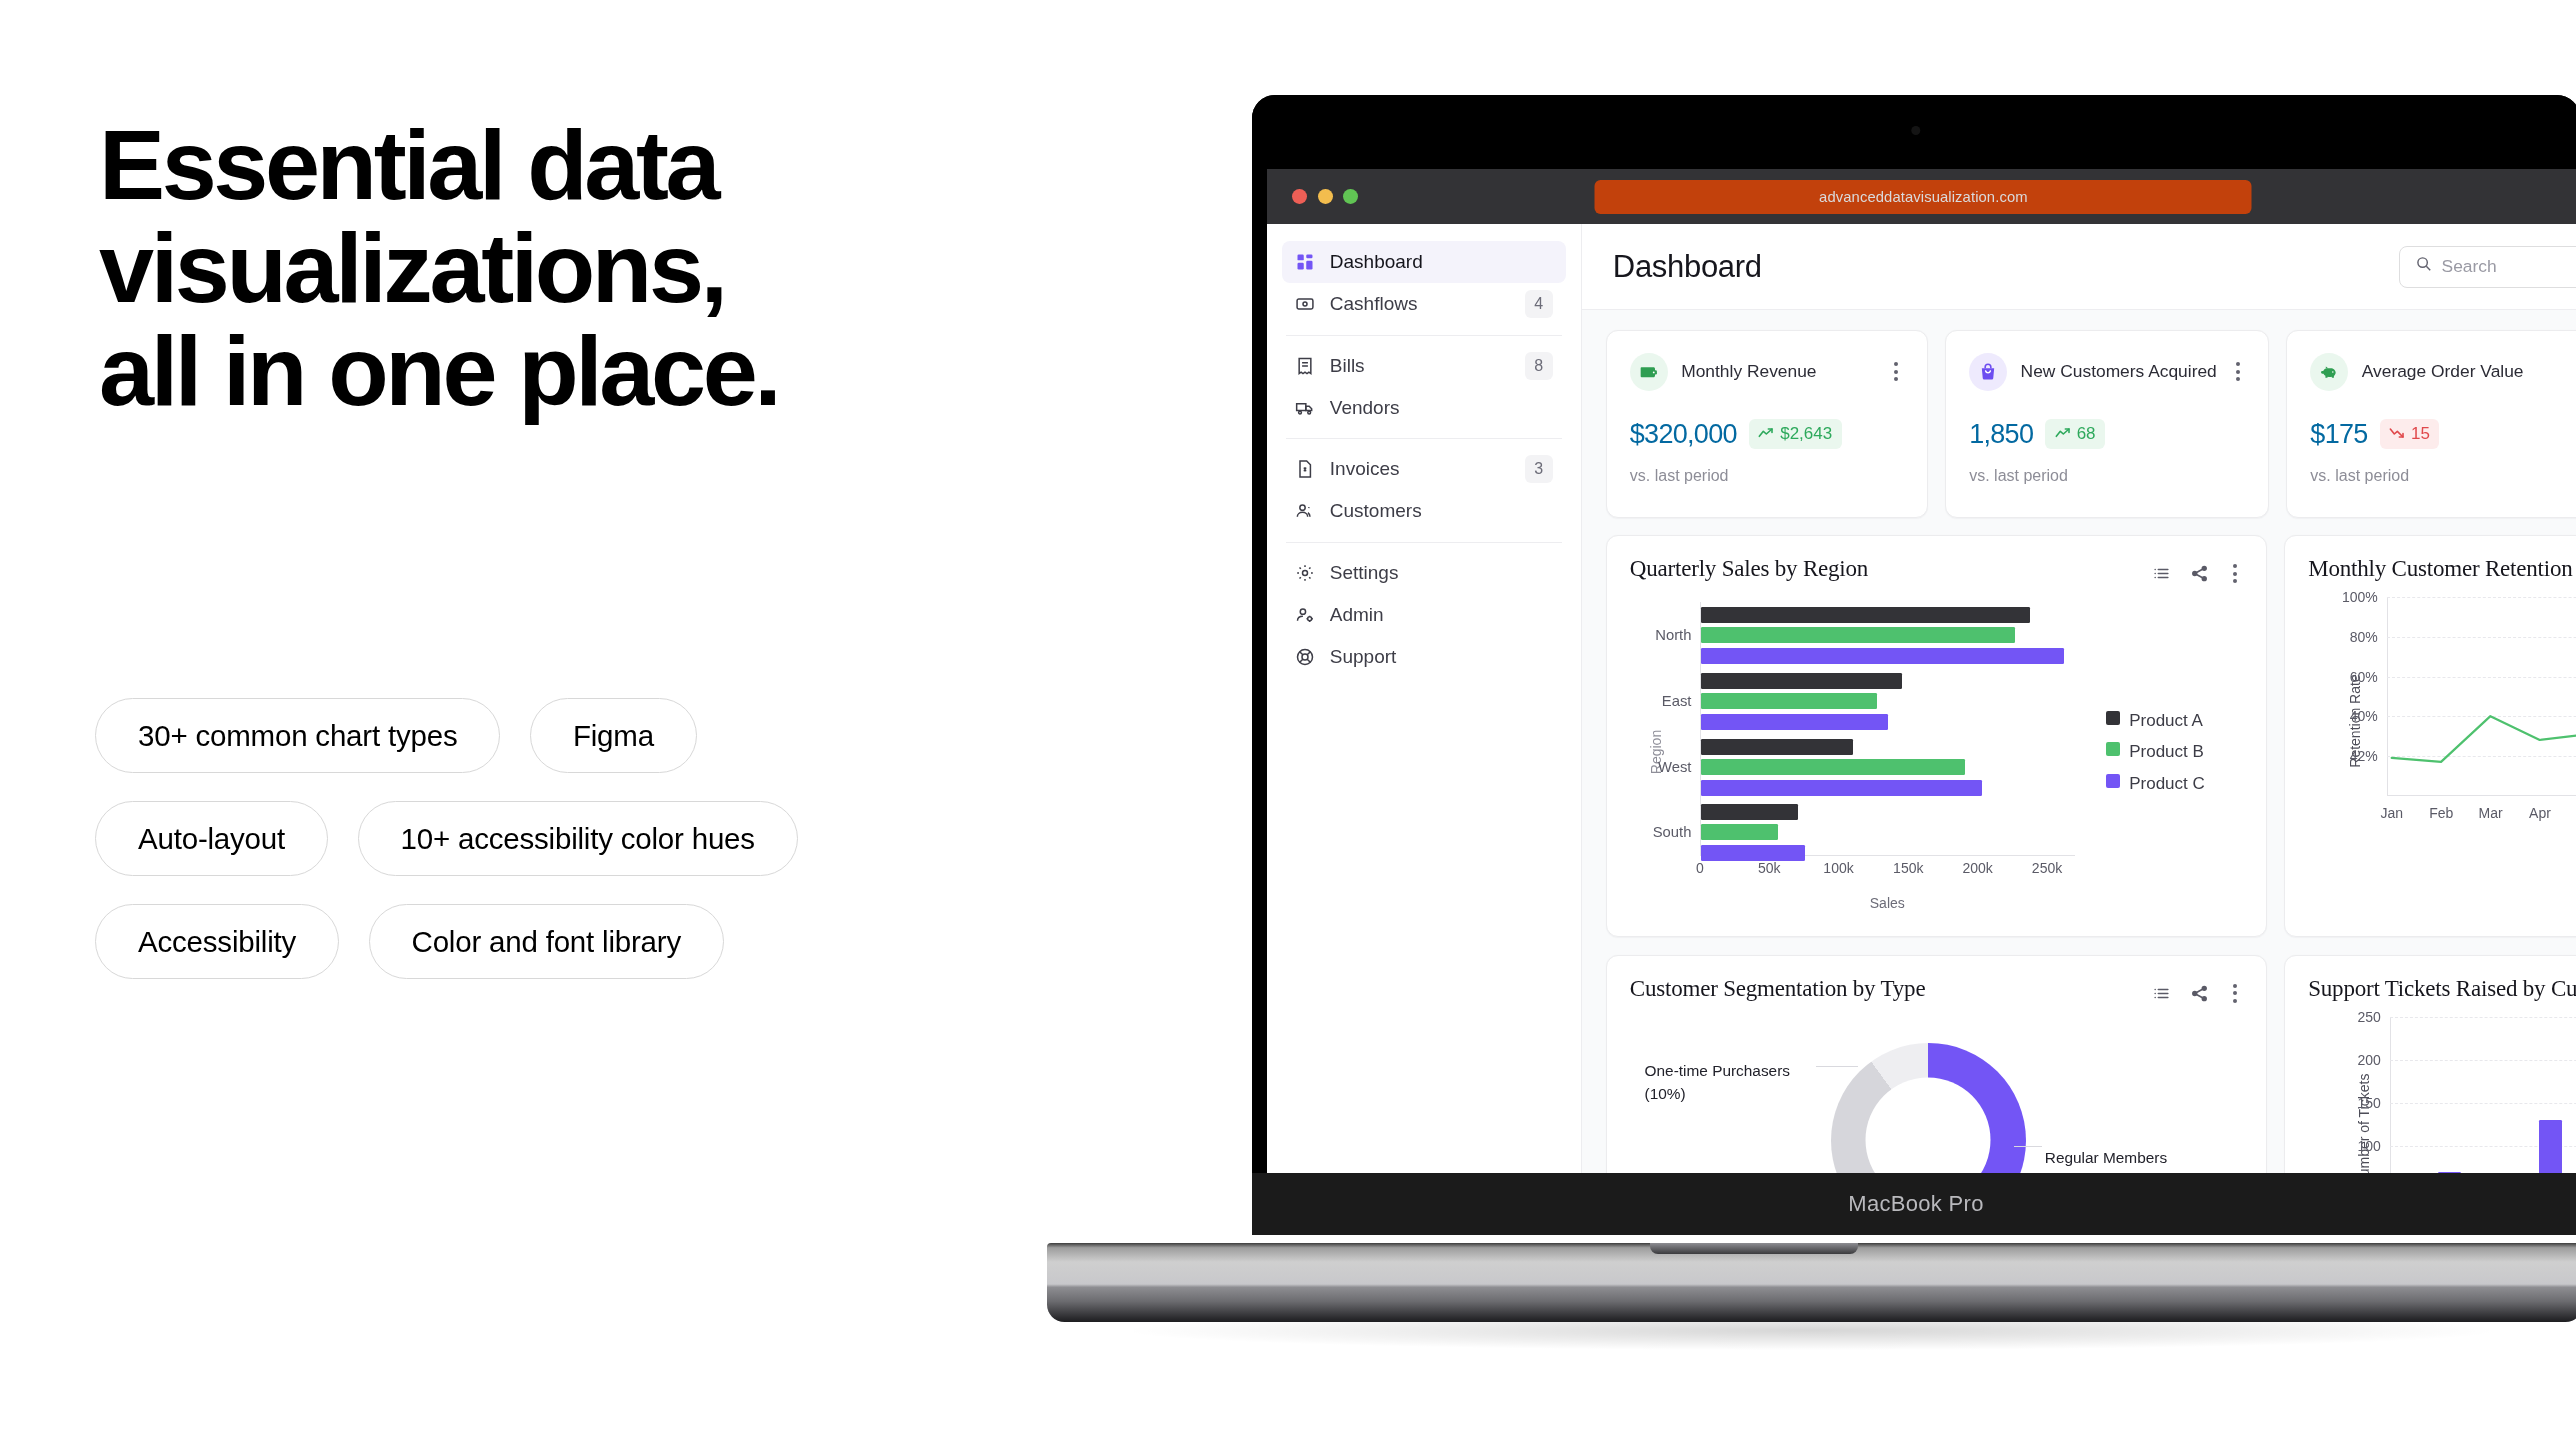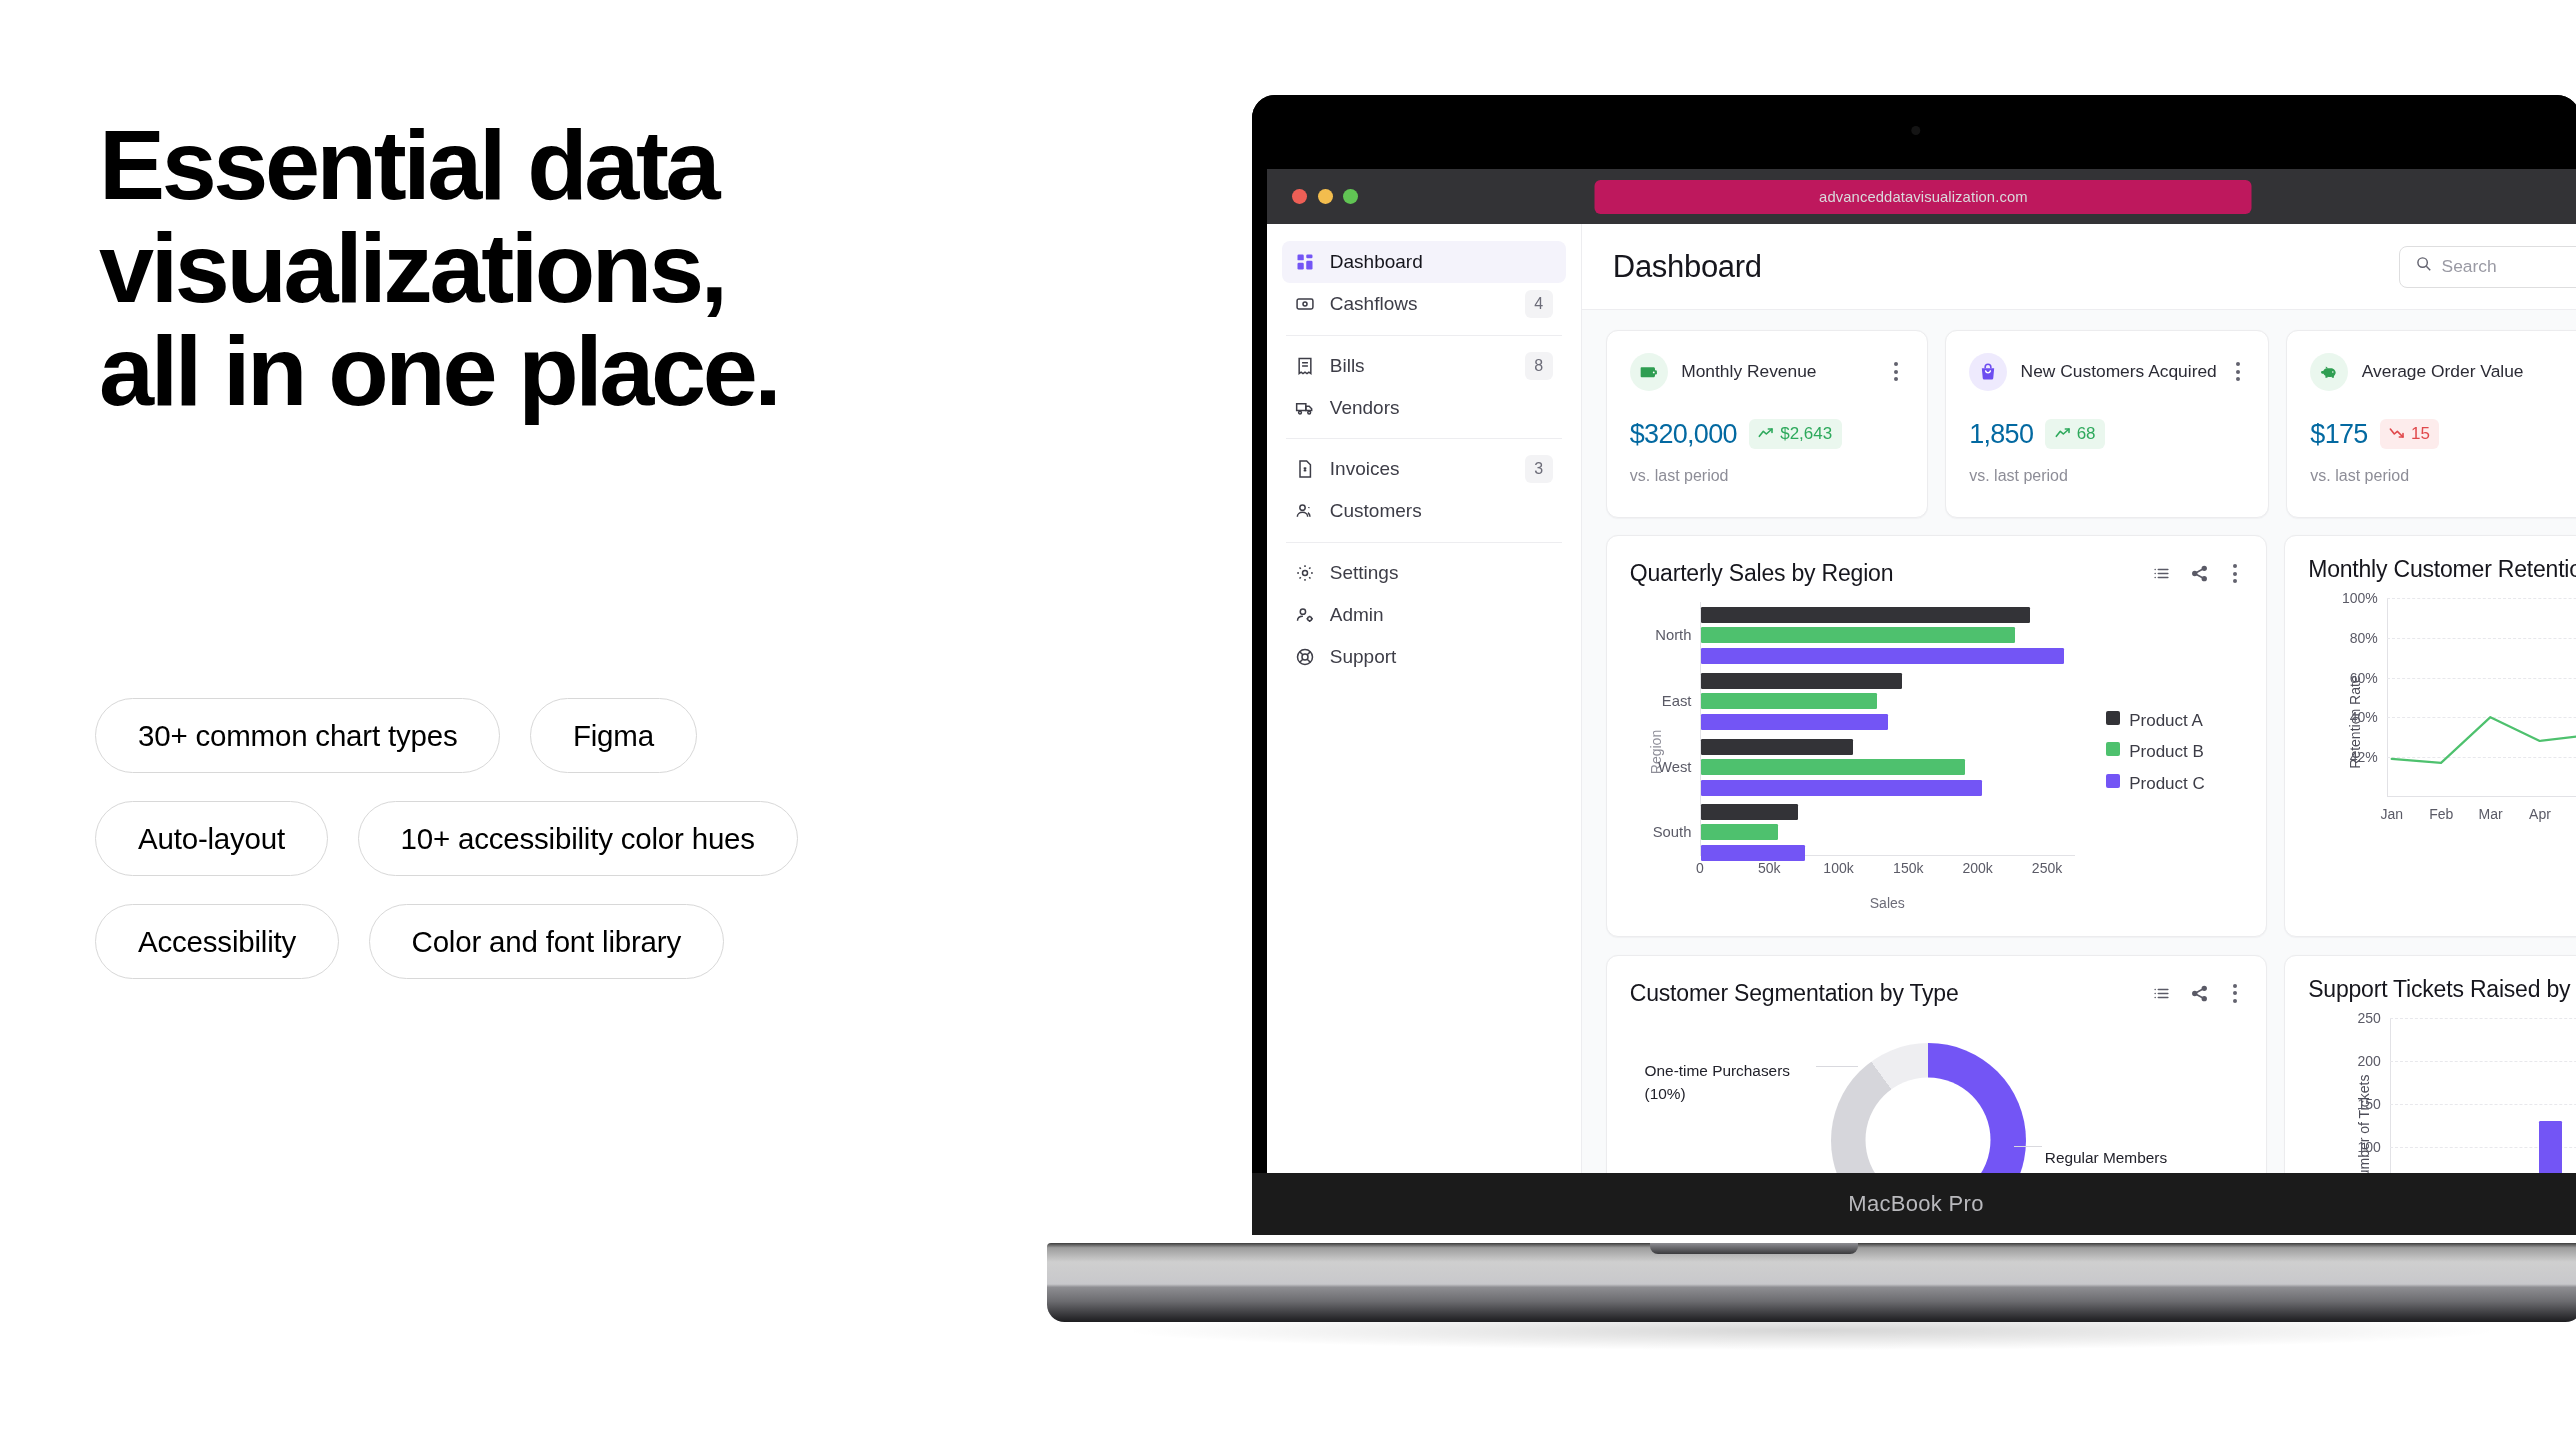--- a/index.html
+++ b/index.html
@@ -77,21 +77,21 @@
   
   .browser-bar {
     height: 55px; background: #333336; display: flex; align-items: center;
     position: relative;
   }
   .traffic { display: flex; gap: 10.7px; margin-left: 25.5px; }
   .dot { width: 14.8px; height: 14.8px; border-radius: 50%; }
   .dot.red { background:#ee5f56; } .dot.yellow { background:#f3bd4e; } .dot.green { background:#61c454; }
   .urlbar {
     position: absolute; left: 50%; transform: translateX(-50%);
-    width: 657px; height: 34px; background: #be185d; border-radius: 6px;
+    width: 657px; height: 34px; background: #c2410c; border-radius: 6px;
     display: flex; align-items: center; justify-content: center;
     color: #dadadc; font-size: 14.8px; letter-spacing: 0.1px;
   }
 
   
   .app { display: flex; height: calc(100% - 55px); background: #ffffff; }
 
   .sidebar {
     width: 315px; flex: 0 0 315px; background:#fff; padding: 17.4px 14.8px 0 14.8px;
     border-right: 0.7px solid #ededf0;
@@ -154,21 +154,21 @@
     display: flex; align-items: center; gap: 6px;
     height: 29.5px; padding: 0 9.4px; border-radius: 6px; font-size: 17px;
   }
   .kpi-delta.up { background:#eaf7ee; color:#2ea95c; }
   .kpi-delta.down { background:#fdecec; color:#e0484b; }
   .kpi-delta svg { width: 16px; height: 12px; }
   .kpi-sub { margin-top: 17.4px; font-size: 16px; color:#8d8d97; }
 
   
   .chart-card { padding: 20px 23px; }
-  .chart-head { display: flex; align-items: flex-end; }
+  .chart-head { display: flex; align-items: flex-start; font-family: Liberation Serif, serif; }
   .chart-title { font-size: 23px; color:#16161d; letter-spacing:-0.2px; white-space: nowrap; }
   .chart-actions { margin-left: auto; display:flex; align-items:center; gap: 19px; padding-top:4px; }
   .chart-actions svg { width: 19px; height: 19px; display:block; }
   .act { display:flex; align-items:center; justify-content:center; }
 
   
   .bar-wrap { position: relative; height: 309px; margin-top: 10.7px; }
   .y-axis-label {
     position:absolute; left: 4px; top: 50%; transform: translateY(-50%) rotate(-90deg);
     font-size: 14px; color:#8f8f99; transform-origin: center;

